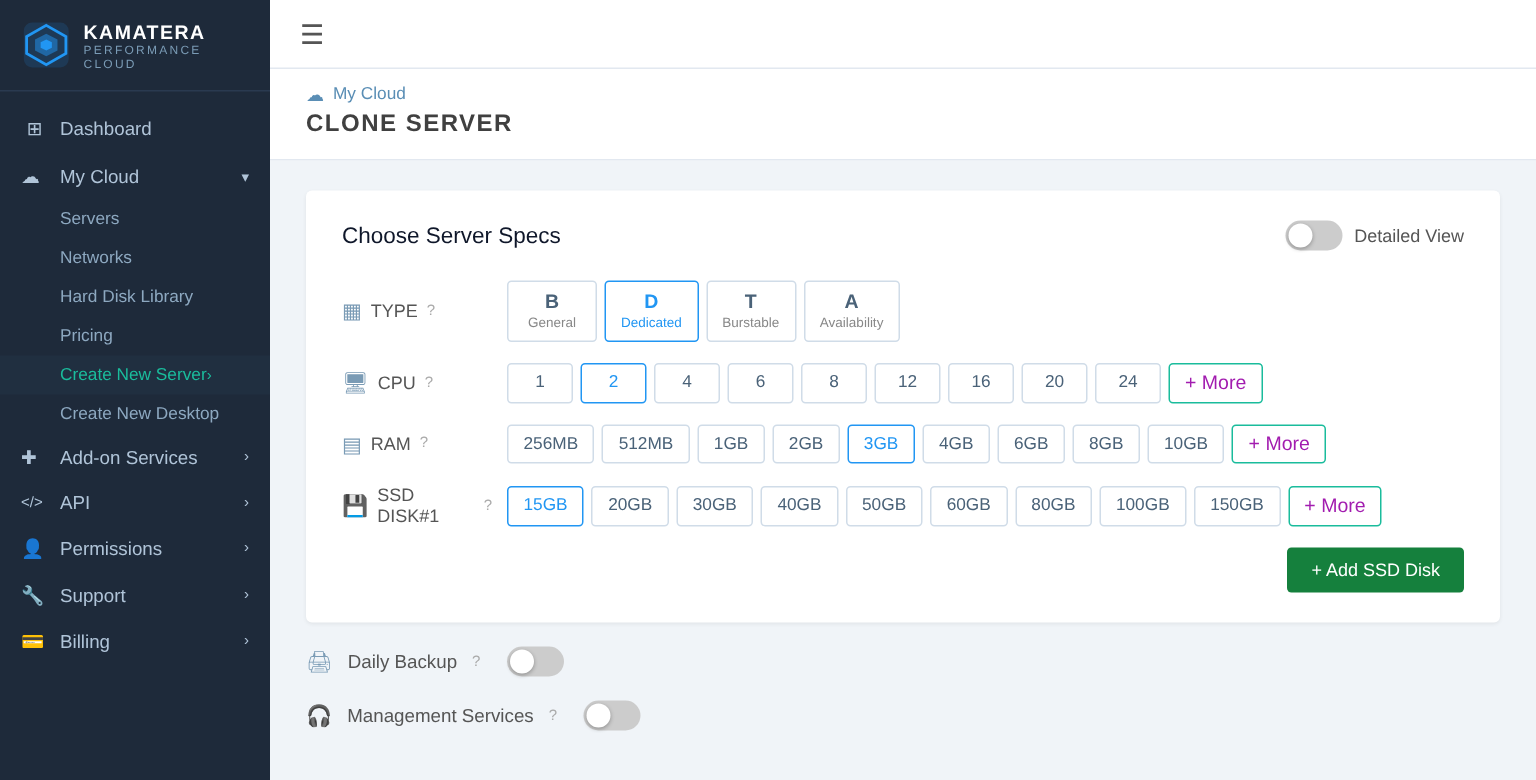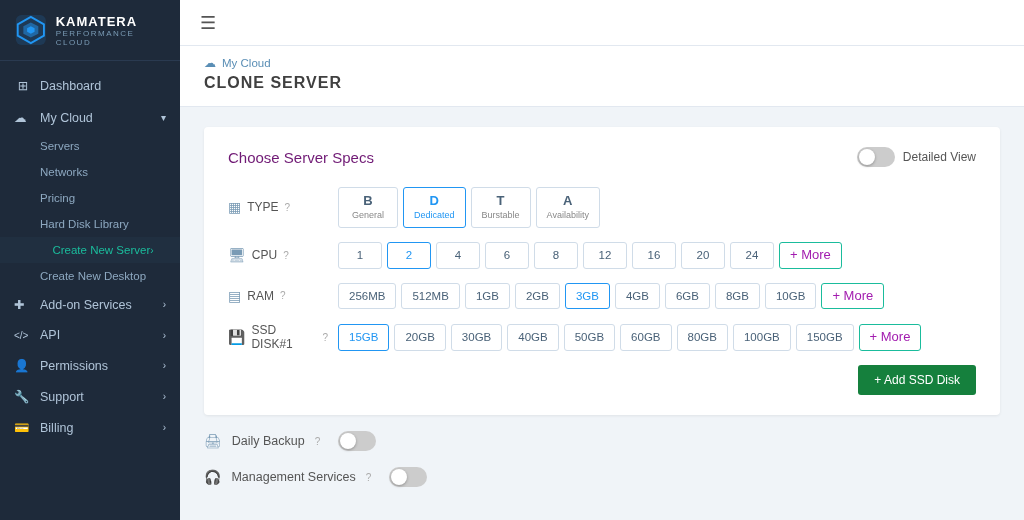--- a/index.html
+++ b/index.html
@@ -110,21 +110,21 @@
       padding: 20px 24px;
       box-shadow: 0 1px 3px rgba(0,0,0,0.07);
     }
 
     .specs-header {
       display: flex;
       align-items: center;
       justify-content: space-between;
       margin-bottom: 20px;
     }
-    .specs-title { font-size: 15px; color: #701a75; font-weight: 500; }
+    .specs-title { font-size: 15px; color: #0f172a; font-weight: 500; }
 
     .detailed-toggle {
       display: flex; align-items: center; gap: 8px; font-size: 12px; color: #555;
     }
     .toggle-switch {
       width: 38px; height: 20px; background: #ccc; border-radius: 10px;
       position: relative; cursor: pointer;
     }
     .toggle-knob {
       width: 16px; height: 16px; background: #fff; border-radius: 50%;
@@ -212,23 +212,23 @@
       <span class="nav-icon">⊞</span>
       <span>Dashboard</span>
     </div>
     <div class="nav-group-label">
       <span class="nav-icon">☁</span>
       <span>My Cloud</span>
       <span class="chevron">▾</span>
     </div>
     <div class="nav-sub-item">Servers</div>
     <div class="nav-sub-item">Networks</div>
+    <div class="nav-sub-item">Hard Disk Library</div>
     <div class="nav-sub-item">Pricing</div>
-    <div class="nav-sub-item">Hard Disk Library</div>
-    <div class="nav-sub-item active-sub" style="display:flex;align-items:center;justify-content:center;">
+    <div class="nav-sub-item active-sub" style="display:flex;align-items:center;justify-content:flex-start;">
       <span>Create New Server</span>
       <span style="font-size:10px;">›</span>
     </div>
     <div class="nav-sub-item">Create New Desktop</div>
     <div class="nav-group-label">
       <span class="nav-icon">✚</span>
       <span>Add-on Services</span>
       <span class="chevron">›</span>
     </div>
     <div class="nav-group-label">

